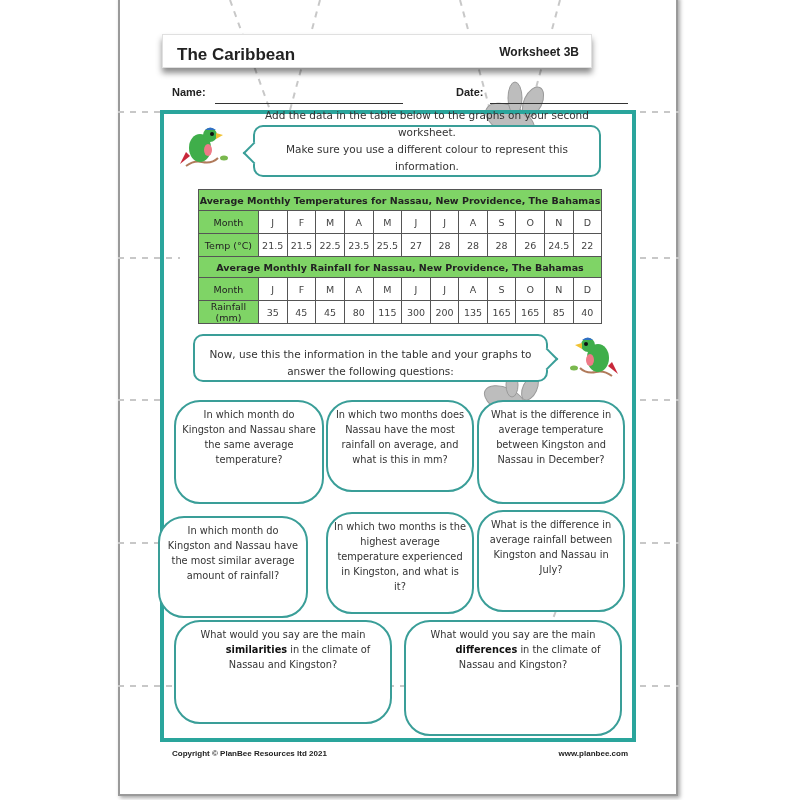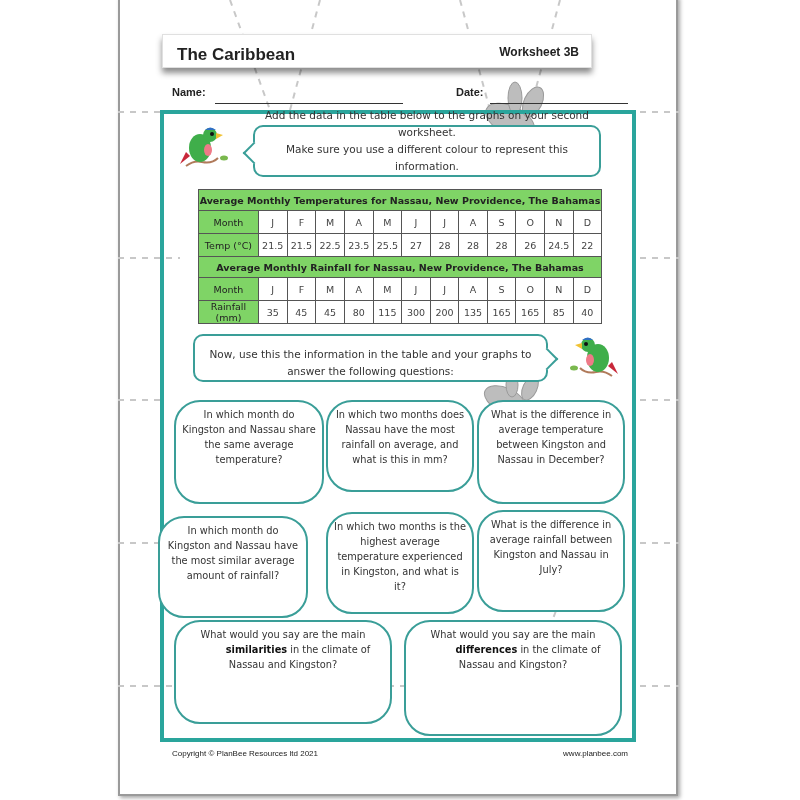--- a/index.html
+++ b/index.html
@@ -25,21 +25,21 @@
           border-top:none; border-right:none; transform:rotate(45deg); }
   .bird { position:absolute; }
   table.data { position:absolute; left:198px; border-collapse:collapse; font-size:9.5px; font-family:"DejaVu Sans", sans-serif; }
   table.data td { border:1px solid #555; height:22px; text-align:center; color:#444; padding:0; }
   table.data td.hdr { background:#7fd466; color:#222; width:60px; }
   table.data td.title { background:#7fd466; font-weight:bold; height:20px; font-size:9.5px; color:#222; }
   table.data td.cell { width:28px; background:#fff; }
   .qbox { position:absolute; border:2.5px solid #3a9e98; border-radius:26px; background:#fff; box-sizing:border-box;
           font-size:9.8px; line-height:15px; text-align:center; padding:5px 6px; color:#333; }
   .qbox b { color:#111;margin-left:30px; }
-  .footer { position:absolute; top:749px; font-family:"Liberation Sans", sans-serif; font-weight:normal; font-size:8px; color:#222;text-align:center; }
+  .footer { position:absolute; top:749px; font-family:"Liberation Sans", sans-serif; font-weight:bold; font-size:8px; color:#222;text-align:center; }
 </style>
 </head>
 <body>
 
 <div class="page"></div>
 
 <svg class="watermark" viewBox="0 0 800 800">
   <g stroke="#c8c8c8" stroke-width="2" stroke-dasharray="6,6" fill="none">
     <line x1="118" y1="112" x2="200" y2="112"></line>
       <line x1="300" y1="112" x2="400" y2="112"></line>

